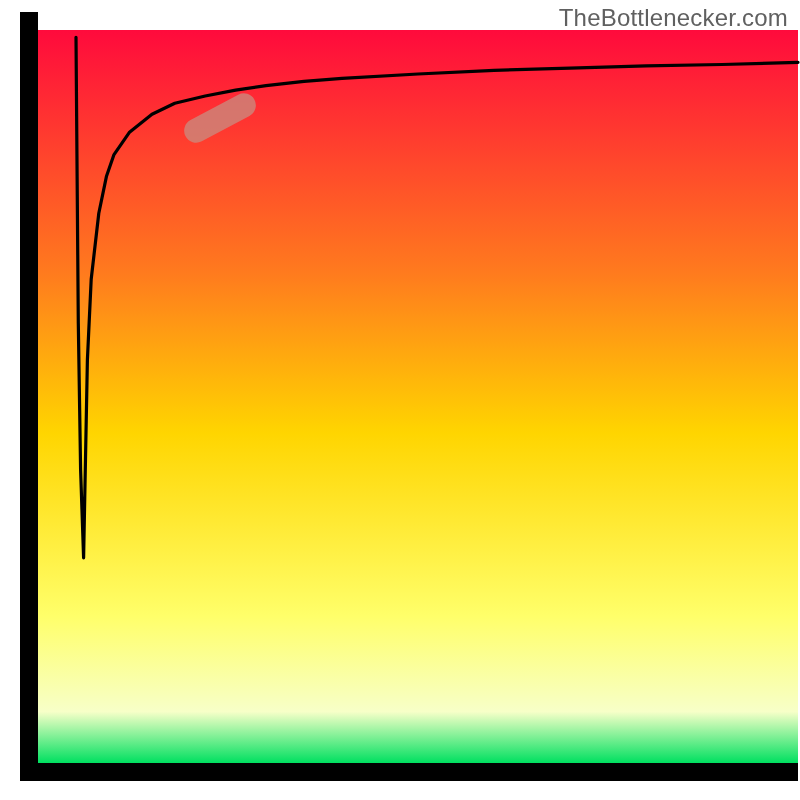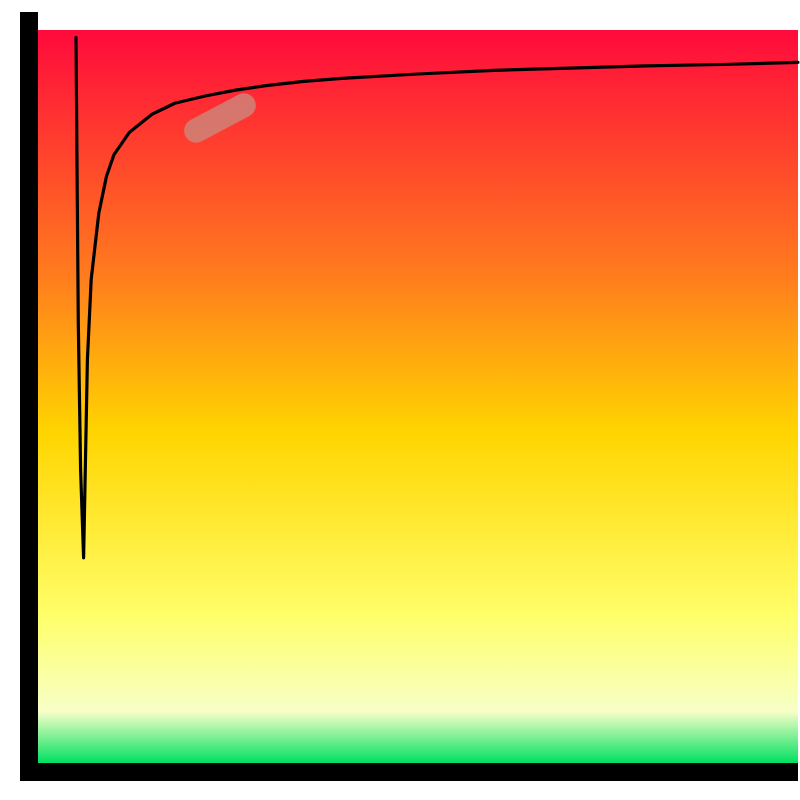--- a/index.html
+++ b/index.html
@@ -47,20 +47,21 @@
     transform-origin: center center;
     z-index: 40;
     pointer-events: none;
   }
 </style>
 </head>
 <body>
 
 <div class="stage">
 
+  <div class="watermark">TheBottlenecker.com</div>
 
   <div class="plot-wrap">
     <svg class="plot" viewBox="0 0 800 800">
       <defs>
         <linearGradient id="bg-grad" x1="0" y1="0" x2="0" y2="1">
           <stop id="g-stop-0" offset="0%" stop-color="#ff0a3c"></stop>
           <stop id="g-stop-1" offset="33%" stop-color="#ff7a1e"></stop>
           <stop id="g-stop-2" offset="55%" stop-color="#ffd500"></stop>
           <stop id="g-stop-3" offset="80%" stop-color="#ffff6a"></stop>
           <stop id="g-stop-4" offset="93%" stop-color="#f7ffc8"></stop>

